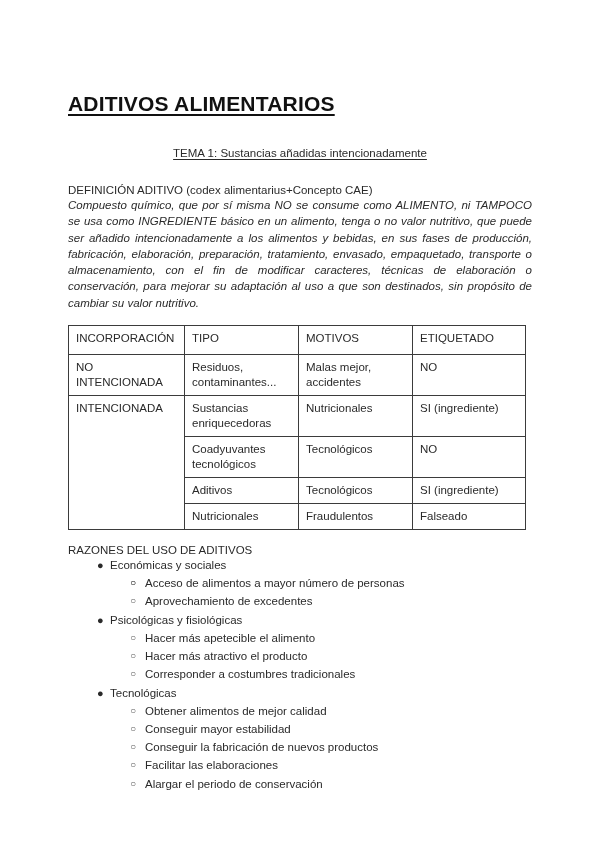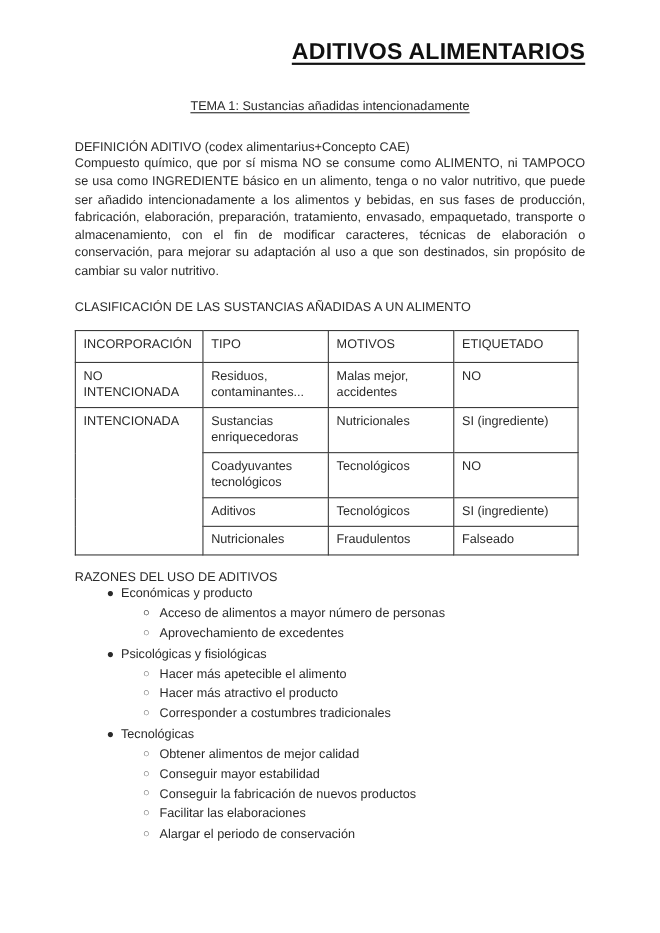--- a/index.html
+++ b/index.html
@@ -20,22 +20,22 @@
     height: 848px;
     background: #fff;
     box-sizing: border-box;
     padding: 0 68px 0 68px;
     overflow: hidden;
   }
 
   
   .doc-title {
     margin: 0;
-    padding-top: 36px;
-    text-align: right;
+    padding-top: 92px;
+    text-align: left;
     font-size: 21px;
     font-weight: bold;
     letter-spacing: 0.2px;
     text-decoration: underline;
     text-underline-offset: 3px;
     color: #111;
   }
   .doc-subtitle {
     margin: 0;
     padding-top: 31px;
@@ -53,20 +53,21 @@
     color: #2a2a2a;
   }
   .def-head { padding-top: 25px; }
   .body-par {
     font-size: 11.5px;
     line-height: 16.3px;
     text-align: justify;
     margin: 0;
     padding-top: 1px;
     color: #2a2a2a;
+    font-style: italic;
   }
   .clasif-head { padding-top: 19px; }
 
   
   table.clasif {
     border-collapse: collapse;
     width: 457px;
     margin-top: 14px;
     table-layout: fixed;
     font-size: 11.5px;
@@ -137,21 +138,20 @@
 <div class="page">
 
   <h1 class="doc-title">ADITIVOS ALIMENTARIOS</h1>
 
   <div class="doc-subtitle">TEMA 1: Sustancias añadidas intencionadamente</div>
 
   <div class="section-heading def-head">DEFINICIÓN ADITIVO (codex alimentarius+Concepto CAE)</div>
 
   <p class="body-par">Compuesto químico, que por sí misma NO se consume como ALIMENTO, ni TAMPOCO se usa como INGREDIENTE básico en un alimento, tenga o no valor nutritivo, que puede ser añadido intencionadamente a los alimentos y bebidas, en sus fases de producción, fabricación, elaboración, preparación, tratamiento, envasado, empaquetado, transporte o almacenamiento, con el fin de modificar caracteres, técnicas de elaboración o conservación, para mejorar su adaptación al uso a que son destinados, sin propósito de cambiar su valor nutritivo.</p>
 
-  <div class="section-heading clasif-head">CLASIFICACIÓN DE LAS SUSTANCIAS AÑADIDAS A UN ALIMENTO</div>
 
   <table class="clasif">
     <colgroup>
       <col class="col-a">
         <col class="col-b">
         <col class="col-c">
         <col class="col-d">
     </colgroup>
     <thead>
       <tr>
@@ -191,21 +191,21 @@
       </tr>
     </tbody>
   </table>
 
   <div class="section-heading razones-head">RAZONES DEL USO DE ADITIVOS</div>
 
   <ul class="lvl1">
 
     <li class="l1">
       <span class="b1">●</span>
-      <span>Económicas y producto</span>
+      <span>Económicas y sociales</span>
       <ul class="lvl2">
         <li class="l2">
           <span class="b2">○</span>
         </li>
         <li class="l2">
           <span class="b2">○</span>
           <span>Acceso de alimentos a mayor número de personas</span>
         </li>
         <li class="l2">
           <span class="b2">○</span>

